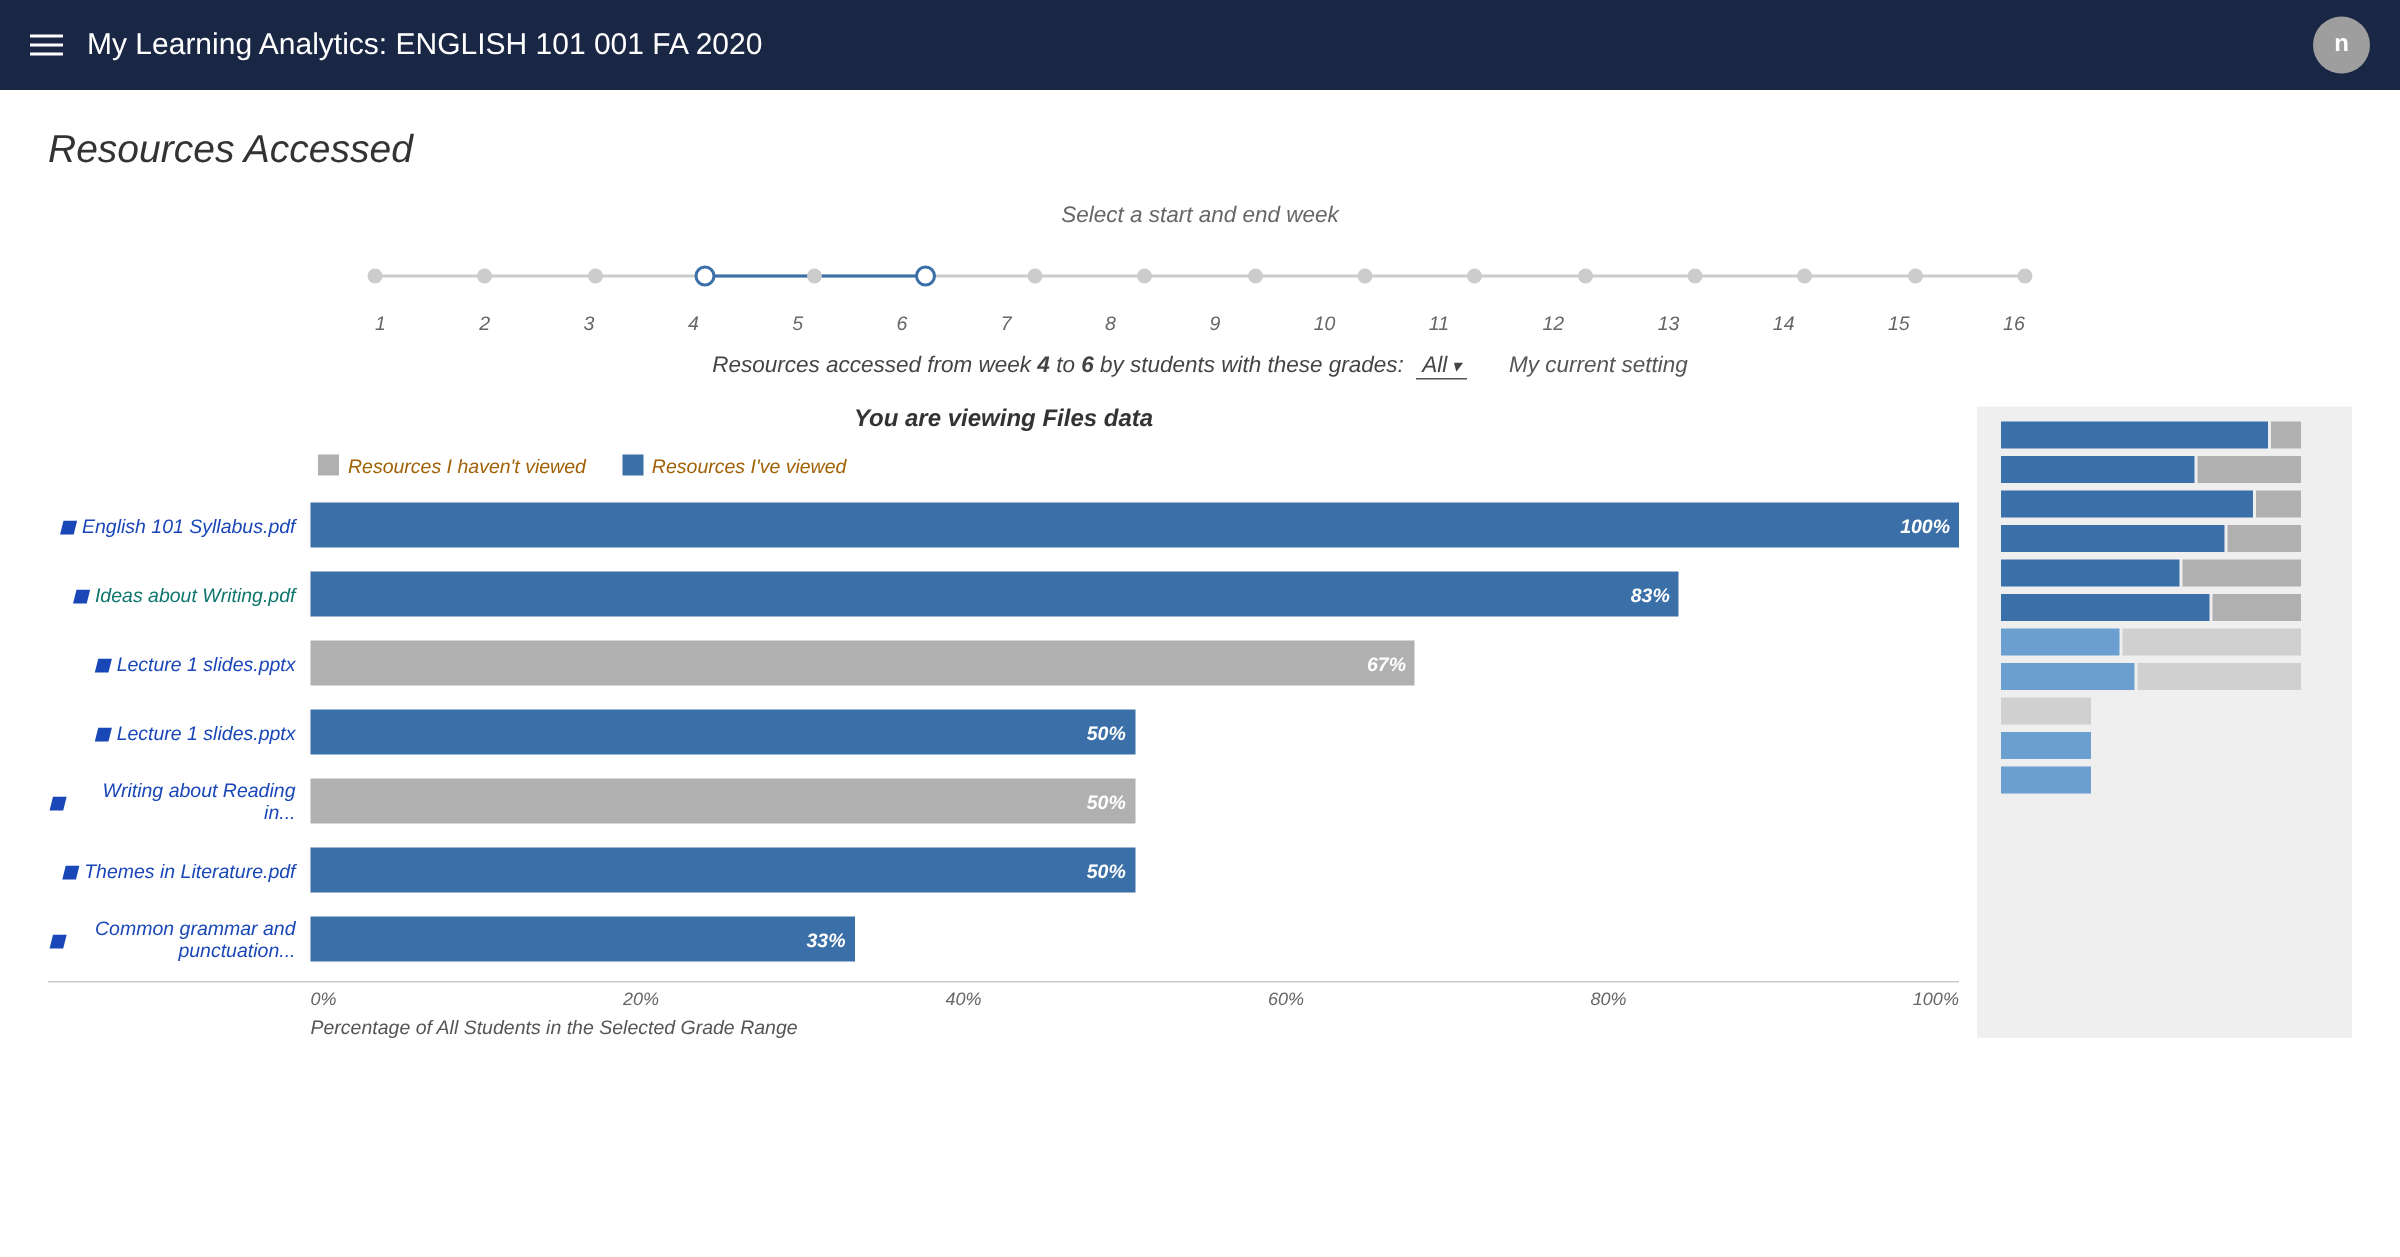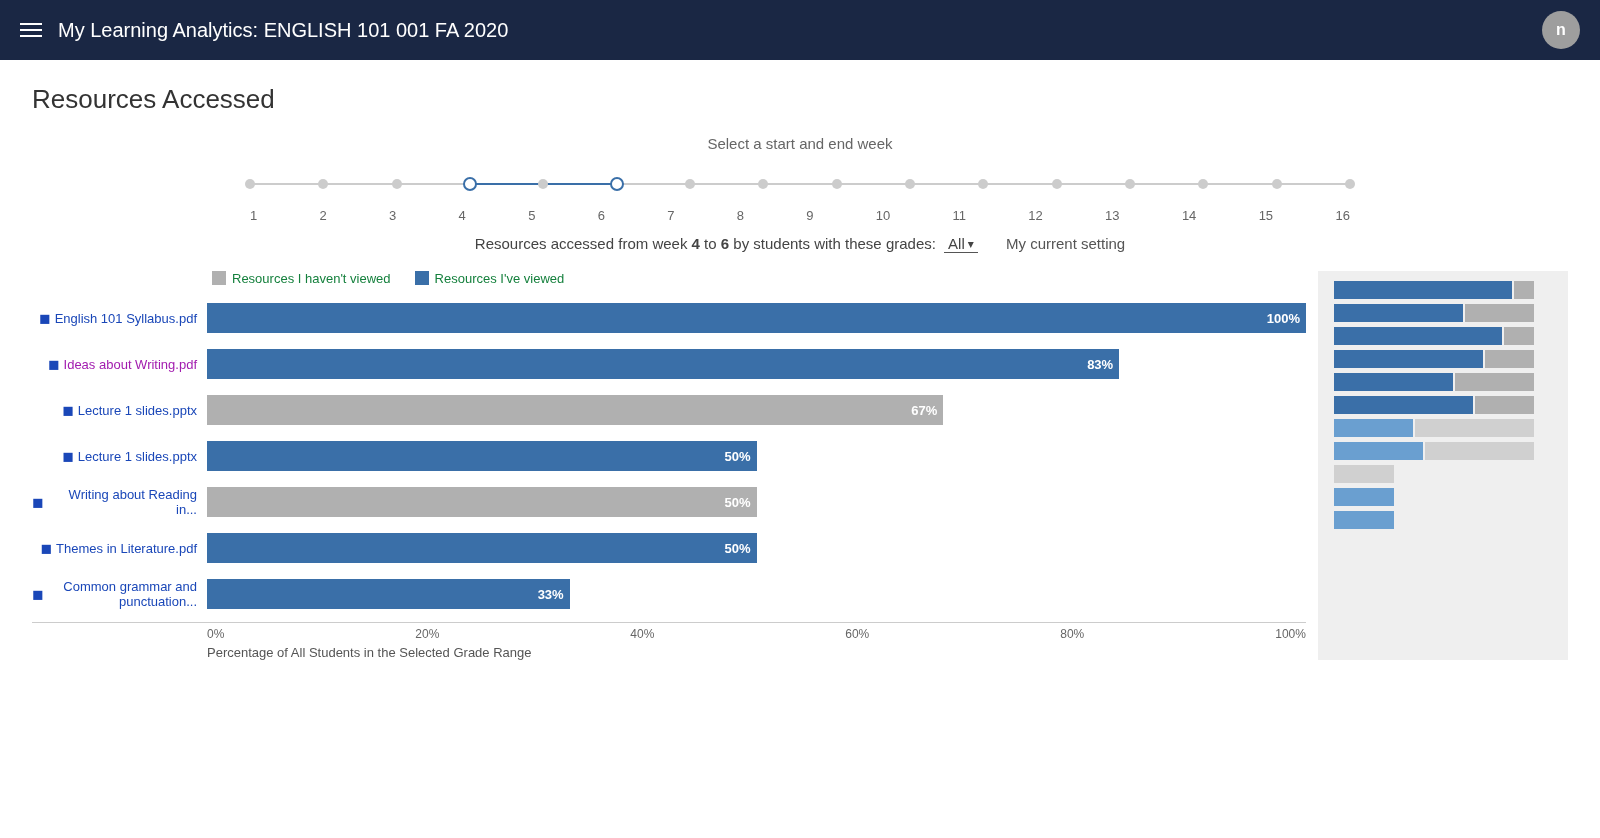--- a/index.html
+++ b/index.html
@@ -26,21 +26,21 @@
     .header-menu span { display: block; width: 22px; height: 2px; background: white; }
     .header-title { font-size: 20px; font-weight: 500; flex: 1; }
     .header-avatar {
       width: 38px; height: 38px; border-radius: 50%;
       background: #9e9e9e; color: white;
       display: flex; align-items: center; justify-content: center;
       font-size: 16px; font-weight: bold;
     }
 
     
-    .main { background: white; padding: 24px 32px; min-height: calc(100vh - 60px); }
+    .main { background: white; padding: 24px 32px; min-height: calc(100vh - 60px); font-style: italic; }
     .page-title { font-size: 26px; font-weight: 400; color: #333; margin-bottom: 20px; }
 
     
     .slider-section { text-align: center; margin-bottom: 10px; }
     .slider-label { font-size: 15px; color: #666; margin-bottom: 12px; }
     .slider-container {
       position: relative;
       width: 1100px;
       margin: 0 auto;
       height: 40px;
@@ -106,21 +106,21 @@
     .grade-select-arrow { font-size: 12px; margin-left: 3px; }
     .my-setting { color: #555; font-size: 15px; margin-left: 20px; }
 
     
     .chart-section { display: flex; gap: 0; }
     .chart-main { flex: 1; }
     .chart-title { text-align: center; font-size: 16px; font-weight: bold; margin-bottom: 14px; color: #333; }
 
     
     .legend { display: flex; gap: 24px; margin-bottom: 14px; padding-left: 180px; }
-    .legend-item { display: flex; align-items: flex-start; gap: 6px; font-size: 13px; color: #15803d; }
+    .legend-item { display: flex; align-items: flex-start; gap: 6px; font-size: 13px; color: #a16207; }
     .legend-swatch { width: 14px; height: 14px; }
     .legend-swatch.gray { background: #b0b0b0; }
     .legend-swatch.blue { background: #3a6fa8; }
 
     
     .chart-rows { position: relative; }
     .chart-row {
       display: flex;
       align-items: center;
       margin-bottom: 10px;
@@ -256,20 +256,21 @@
     <span>by students with these grades:</span>
     <span class="grade-select">
       <span>All</span>
       <span class="grade-select-arrow">▾</span>
     </span>
     <span class="my-setting">My current setting</span>
   </div>
 
   <div class="chart-section">
     <div class="chart-main">
+      <div class="chart-title">You are viewing Files data</div>
 
       <div class="legend">
         <div class="legend-item">
           <div class="legend-swatch gray"></div>
           <span>Resources I haven't viewed</span>
         </div>
         <div class="legend-item">
           <div class="legend-swatch blue"></div>
           <span>Resources I've viewed</span>
         </div>
@@ -281,21 +282,21 @@
               <span style="color:#1a47b8;font-size:14px;">◼</span>
               <span style="color:#1a47b8;">English 101 Syllabus.pdf</span>
             </div>
             <div class="bar-area">
               <div class="bar-fill blue" style="width: 100%;">100%</div>
             </div>
           </div>
           <div class="chart-row">
             <div class="row-label">
               <span style="color:#1a47b8;font-size:14px;">◼</span>
-              <span style="color:#a21caf;">Ideas about Writing.pdf</span>
+              <span style="color:#0f766e;">Ideas about Writing.pdf</span>
             </div>
             <div class="bar-area">
               <div class="bar-fill blue" style="width: 83%; padding-left: 48px;">83%</div>
             </div>
           </div>
           <div class="chart-row">
             <div class="row-label">
               <span style="color:#1a47b8;font-size:14px;">◼</span>
               <span style="color:#1a47b8;">Lecture 1 slides.pptx</span>
             </div>

